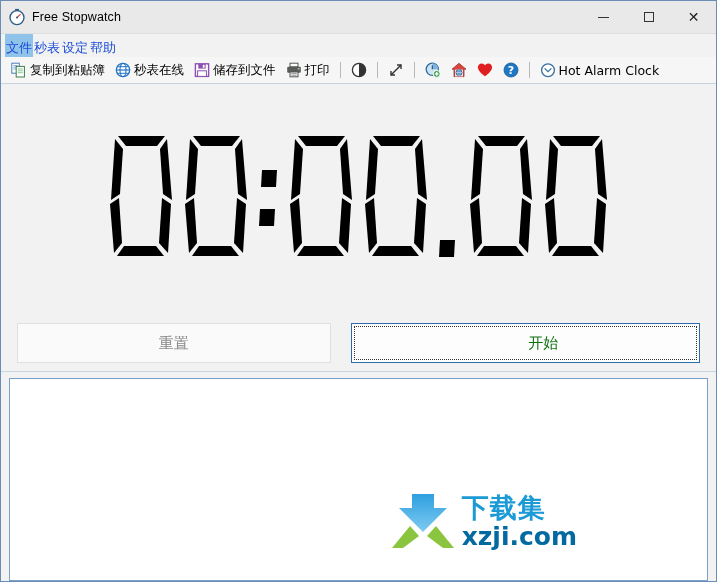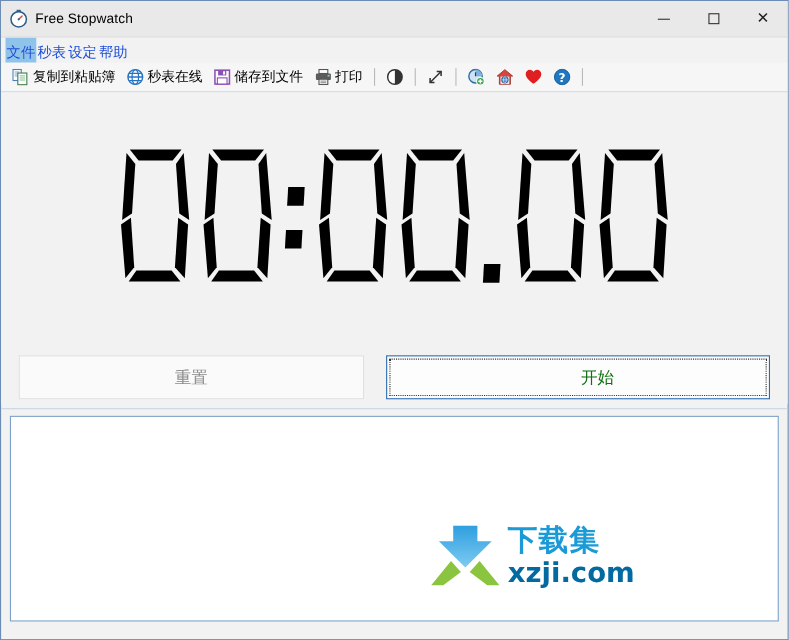--- a/index.html
+++ b/index.html
@@ -103,21 +103,21 @@
     padding-left:36px;
   }
   .btn.start .focus-ring{
     position:absolute;left:2px;top:2px;right:2px;bottom:2px;
     border:1px dotted #333;
   }
   .btn.start span.lbl{position:relative;z-index:2;}
   
   .hsep{flex:0 0 auto;height:1px;background:#c9d6e4;margin:4px 0 0 0;}
   
-  .list-wrap{flex:1 1 auto;padding:6px 8px 16px 8px;box-sizing:border-box;}
+  .list-wrap{flex:1 1 auto;padding:6px 8px 0 8px;box-sizing:border-box;}
   .list-panel{
     width:100%;height:100%;
     background:#ffffff;
     border:1px solid #7ba0ca;
     box-sizing:border-box;
     position:relative;
     overflow:hidden;
   }
   
   .watermark{
@@ -277,20 +277,27 @@
 
     <div class="tb-item">
       <svg class="tb-ico" viewBox="0 0 16 16">
         <circle cx="8" cy="8" r="7" fill="#1f77c4" stroke="#14598f" stroke-width="0.8"></circle>
         <text x="8" y="12.1" font-size="11" font-weight="bold" fill="#ffffff" text-anchor="middle" font-family="DejaVu Sans, sans-serif">?</text>
       </svg>
     </div>
 
     <div class="tb-sep"></div>
 
+    <div class="tb-item">
+      <svg class="tb-ico" viewBox="0 0 16 16">
+        <circle cx="8" cy="8.3" r="6.4" fill="#ffffff" stroke="#3b6fa0" stroke-width="1.3"></circle>
+        <path d="M4.6 6.4 L8 9.6 L11.4 6.4" fill="none" stroke="#3b6fa0" stroke-width="1.3"></path>
+      </svg>
+      <span>Hot Alarm Clock</span>
+    </div>
 
   </div>
 
   <div class="display-area">
     <div class="lcd">
 
       <svg class="digit" viewBox="0 0 75 140">
         <polygon points="14,4 61,4 53,14 22,14" fill="#000"></polygon>
         <polygon points="11,7 19,17 16,62 7,68" fill="#000"></polygon>
         <polygon points="63,7 68,68 59,62 56,17" fill="#000"></polygon>

